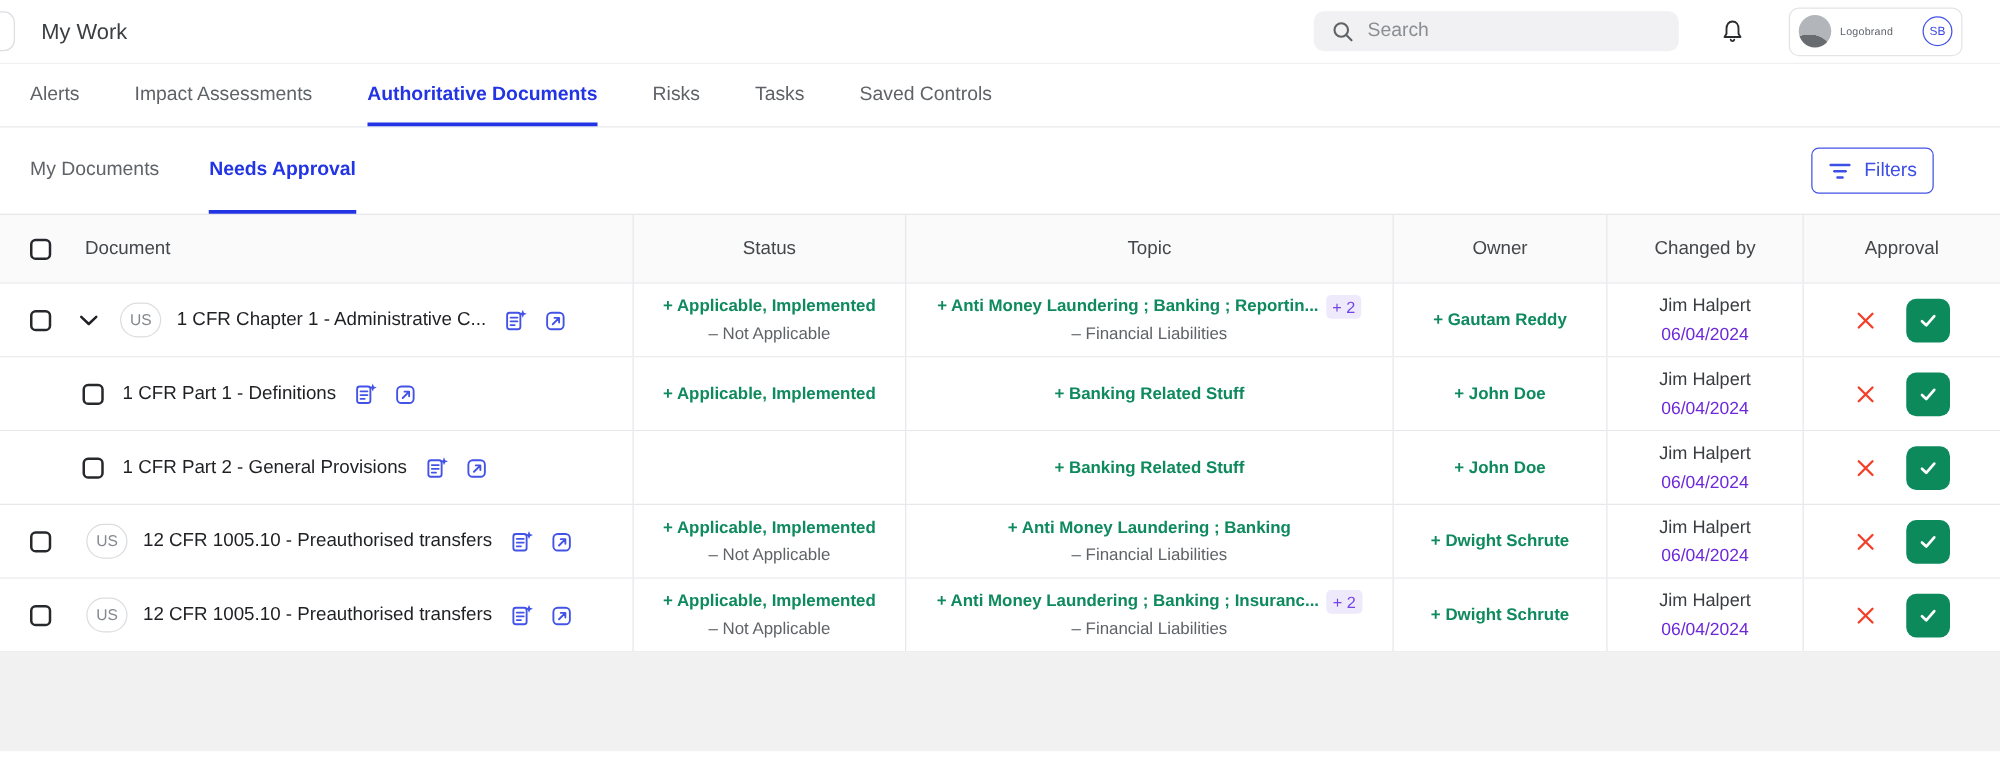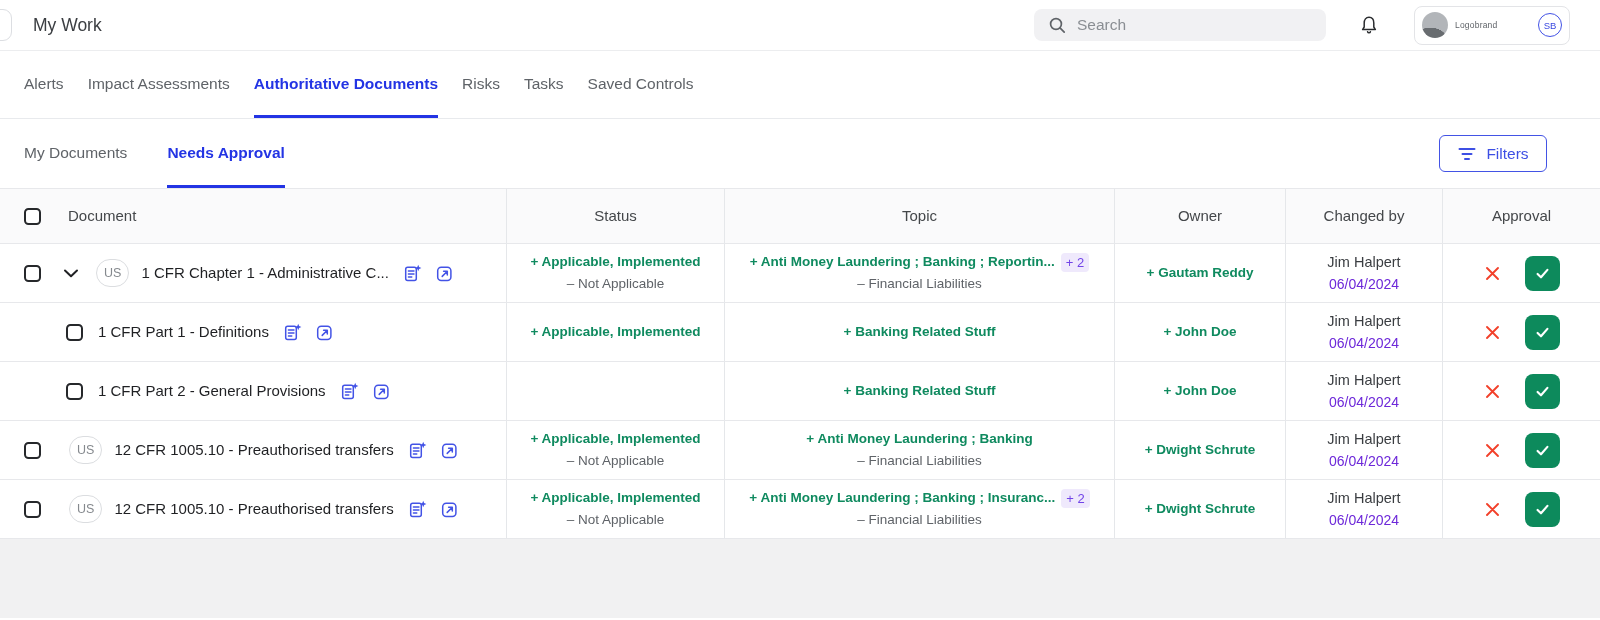--- a/index.html
+++ b/index.html
@@ -26,55 +26,55 @@
     padding:0 14px; margin-right:32px;
   }
   .search-box svg { flex:0 0 auto; color:#5F6368; }
   .search-box input {
     border:none; outline:none; background:transparent; width:100%;
     font-size:15.5px; color:#3B3E42; font-family:"Liberation Sans", sans-serif;
   }
   .search-box input::placeholder { color:#8A8E93; }
   .bell-btn { margin-right:34px; display:flex; align-items:center; color:#2A2C2F; cursor:pointer; }
   .user-card {
-    margin-right:30px; width:156px; height:39px; border:1px solid #E3E4E7;
+    margin-right:30px; width:139px; height:39px; border:1px solid #E3E4E7;
     border-radius:8px; display:flex; align-items:center; padding:0 7px; gap:7px;
     background:#fff;
   }
   .avatar {
     width:26px; height:26px; border-radius:50%;
     background:radial-gradient(120% 85% at 32% 105%, #686C70 52%, #B2B5B9 53%);
   }
   .brand-label { font-size:8.5px; color:#5F6368; letter-spacing:.2px; flex:1; }
   .initials-badge {
     width:24px; height:24px; border-radius:50%; border:1.5px solid #4353E6;
     color:#3A49E0; font-size:9.5px; font-weight:500;
     display:flex; align-items:center; justify-content:center;
   }
 
   
   .tabbar {
-    height:69px; display:flex; align-items:stretch; gap:24px;
+    height:52px; display:flex; align-items:stretch; gap:44px;
     padding:0 24px; border-top:1px solid #ECEDEF; border-bottom:1px solid #E8EAED;
   }
   .tab {
     display:flex; align-items:center; font-size:15.5px; color:#5F6368;
     cursor:pointer; border-bottom:3px solid transparent; padding-top:2px;
   }
   .tab.active { color:#2334E4; font-weight:700; border-bottom-color:#2334E4; }
 
   
   .subtabbar { height:69px; display:flex; gap:40px; padding:0 24px; position:relative; }
   .subtab {
     display:flex; align-items:center; font-size:15.5px; color:#5F6368;
     cursor:pointer; border-bottom:3px solid transparent; padding-top:2px;
   }
   .subtab.active { color:#2334E4; font-weight:700; border-bottom-color:#2334E4; }
   .filters-btn {
-    position:absolute; right:53px; top:16px; width:108px; height:37px;
+    position:absolute; right:53px; top:16px; width:98px; height:37px;
     border:1px solid #4353E5; border-radius:6px; background:#fff;
     display:flex; align-items:center; justify-content:center; gap:9px;
     color:#3D4FE4; font-size:15.5px; font-weight:500; cursor:pointer;
   }
 
   
   .grid-row {
     display:grid;
     grid-template-columns:507px 218px 390px 171px 157px 157px;
     border-bottom:1px solid #E7E8EB;

